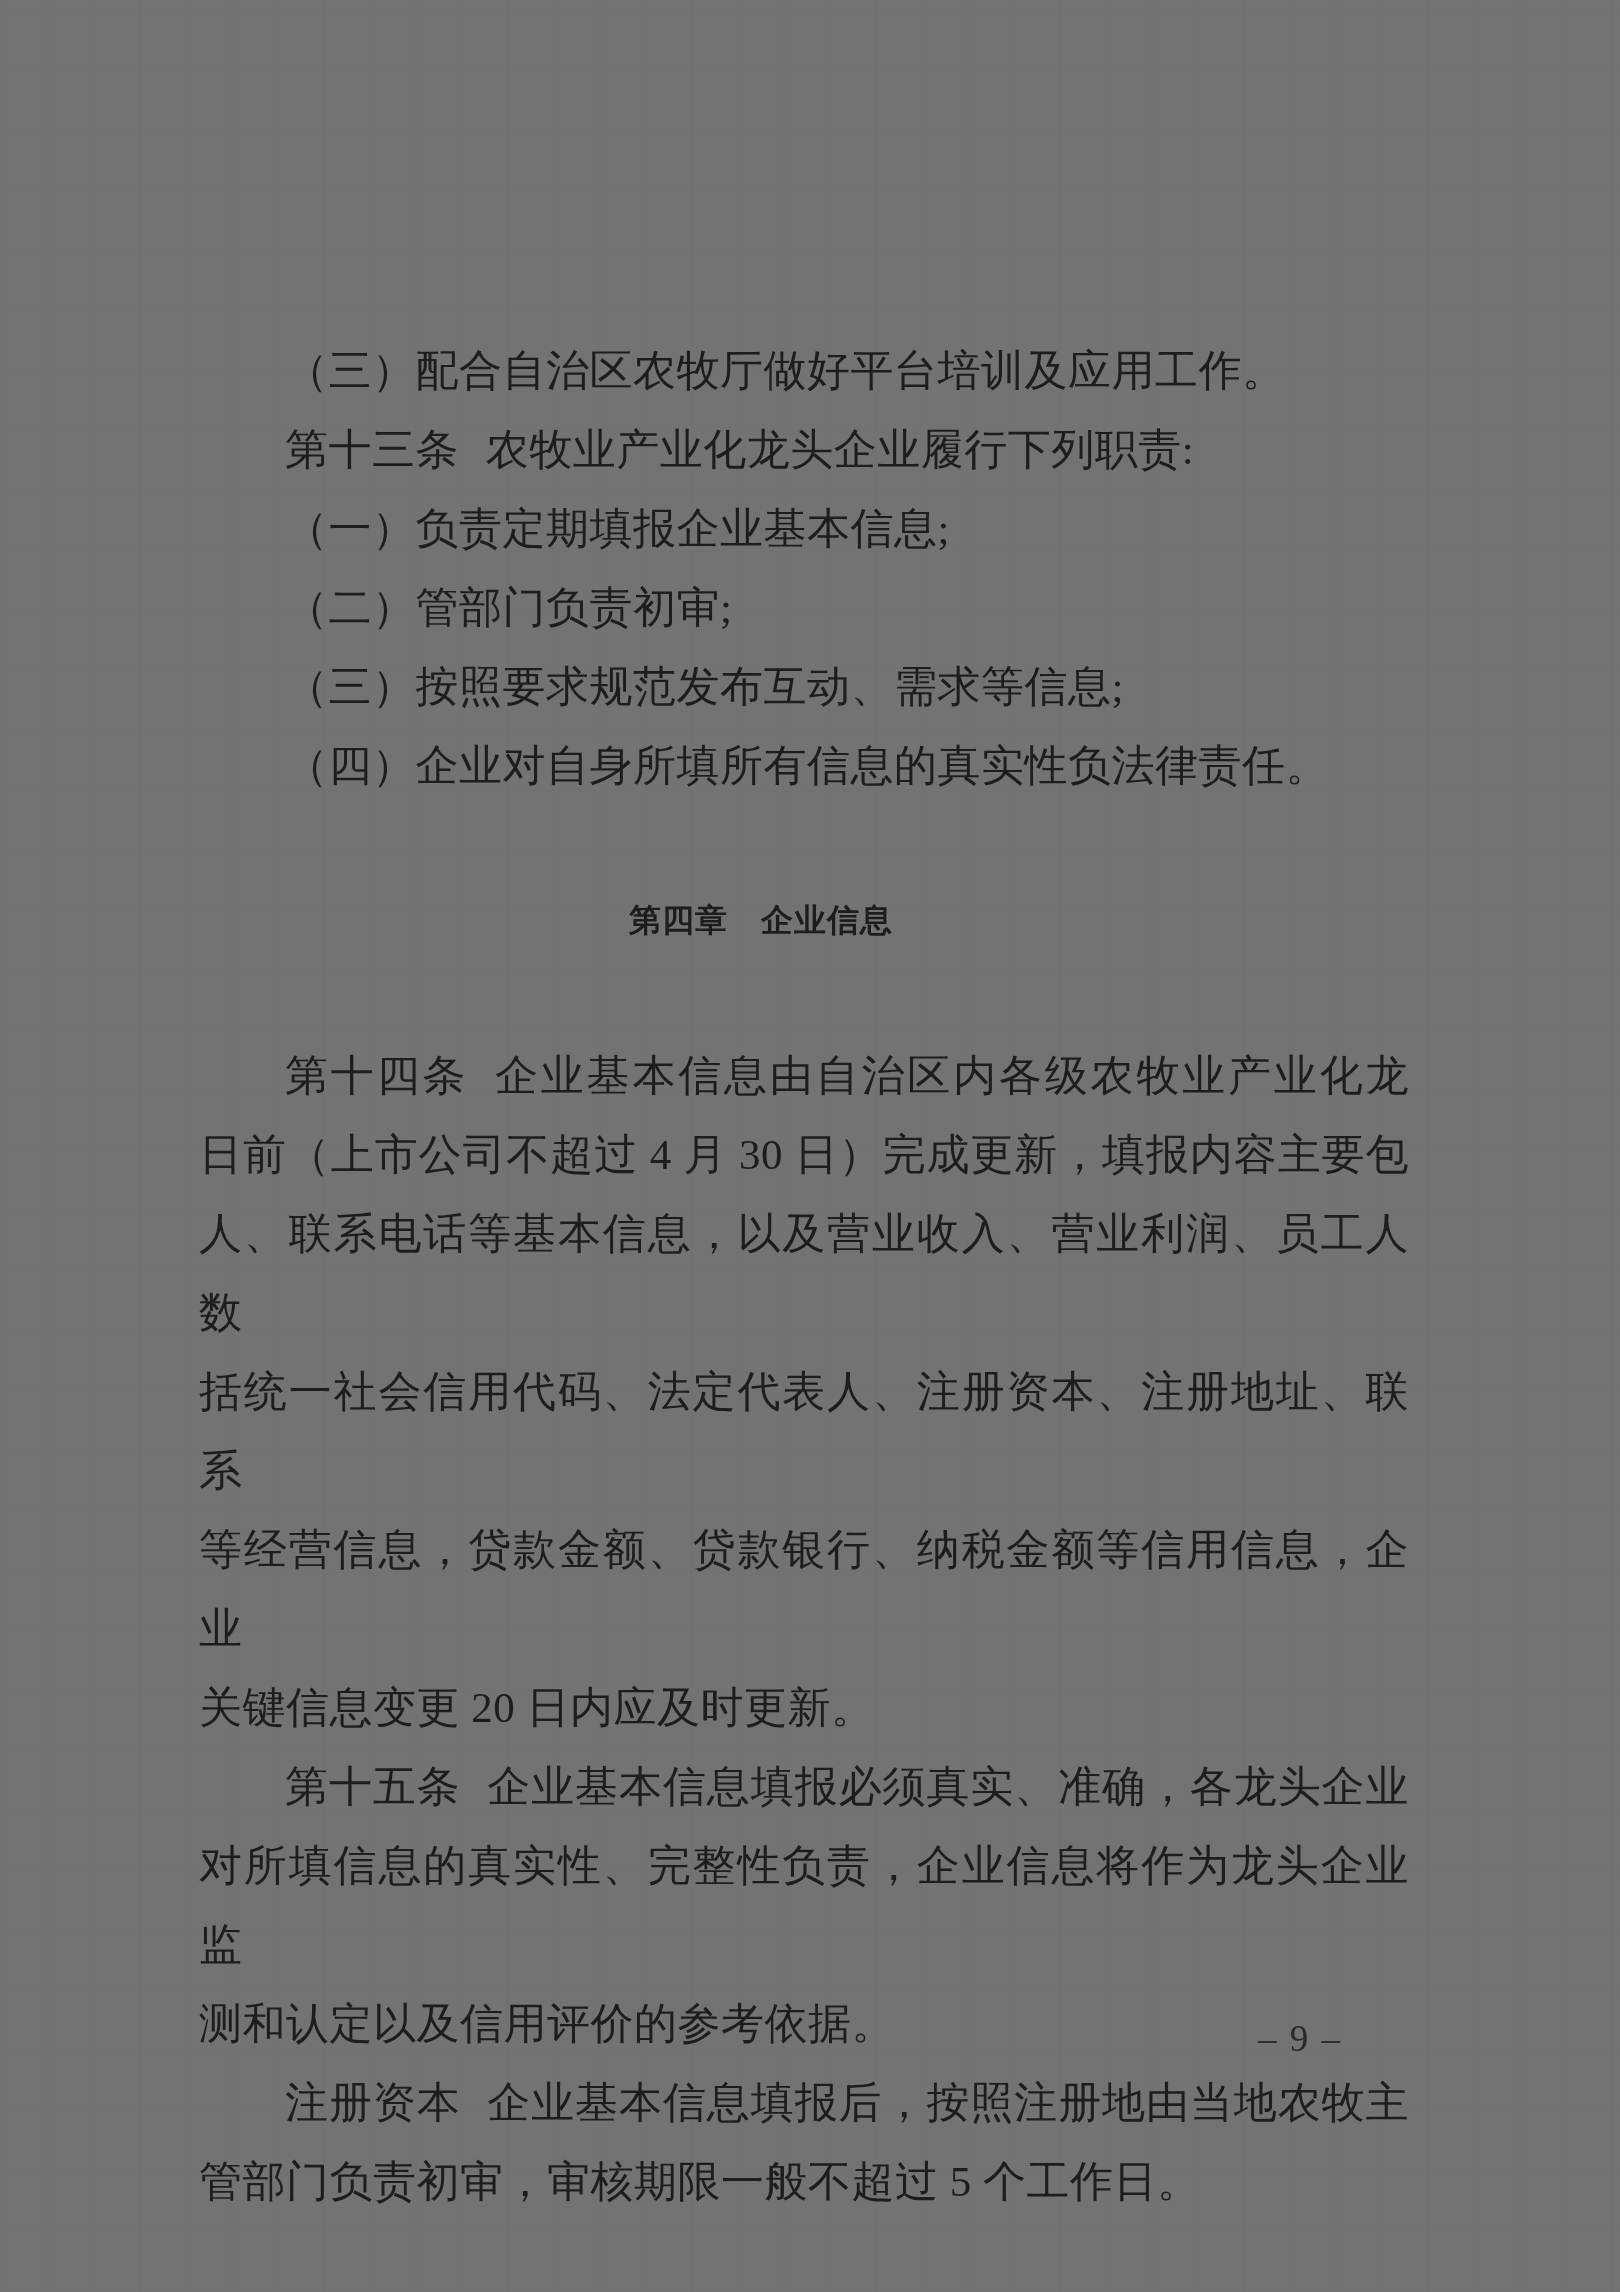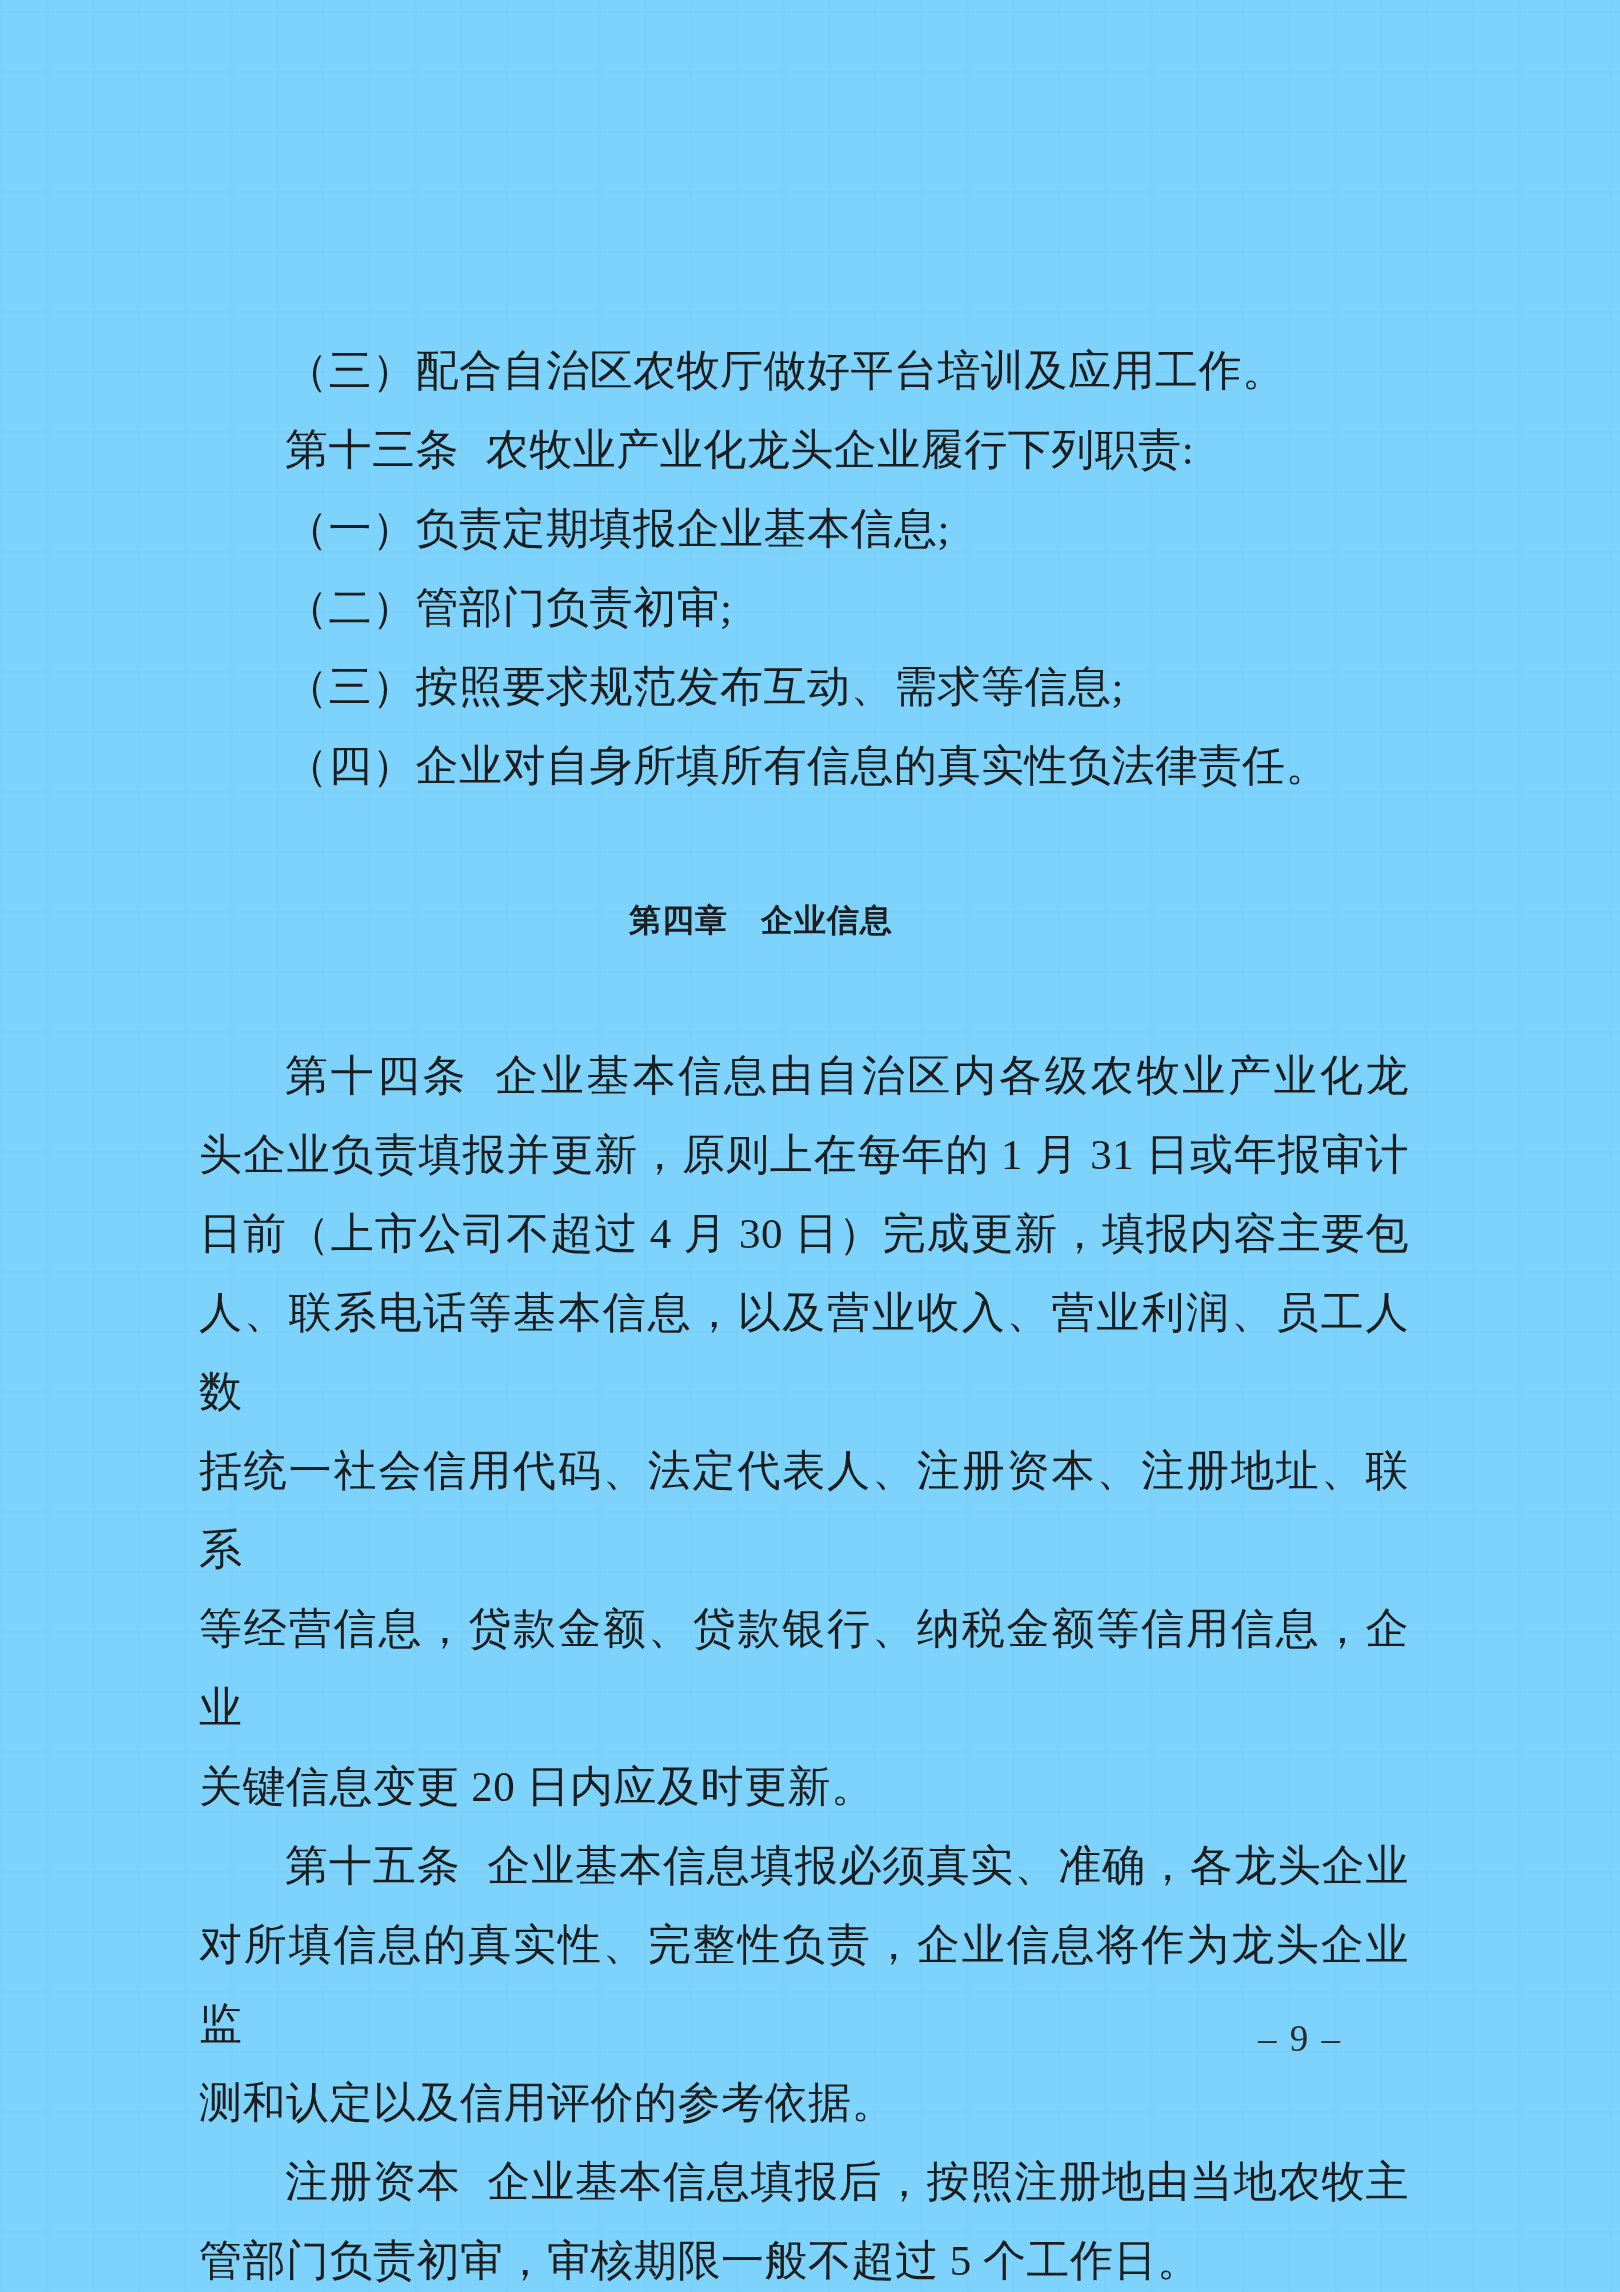--- a/index.html
+++ b/index.html
@@ -4,21 +4,21 @@
 <style>
   html,body{margin:0;padding:0;}
   body{
     width:1620px;height:2293px;
     background:#f7f7f6;
     font-family:"Liberation Serif","DejaVu Serif",serif;
   }
   .page{
     position:relative;
     width:1620px;height:2293px;
-    background:#7dd3fc;
+    background:#737373;
     color:#1d1d1d;
     overflow:hidden;
   }
   
   .page::before{
     content:"";
     position:absolute;inset:0;
     background:
       repeating-linear-gradient(90deg, rgba(0,0,0,0.012) 0 2.9px, rgba(0,0,0,0) 2.9px 46px),
       repeating-linear-gradient(0deg, rgba(0,0,0,0.008) 0 2px, rgba(0,0,0,0) 2px 60px);
@@ -78,21 +78,20 @@
     <div class="ln in"><span class="ord"></span><span>（一）负责定期填报企业基本信息;</span></div>
     <div class="ln in"><span class="ord"></span><span>（二）管部门负责初审;</span></div>
     <div class="ln in"><span class="ord"></span><span>（三）按照要求规范发布互动、需求等信息;</span></div>
     <div class="ln in"><span class="ord"></span><span>（四）企业对自身所填所有信息的真实性负法律责任。</span></div>
   </div>
 
   <div class="heading">第四章　企业信息</div>
 
   <div class="block block-b">
     <div class="ln in j"><span class="ord">第十四条</span><span>企业基本信息由自治区内各级农牧业产业化龙</span></div>
-    <div class="ln j"><span class="ord"></span><span>头企业负责填报并更新，原则上在每年的 1 月 31 日或年报审计</span></div>
     <div class="ln j"><span class="ord"></span><span>日前（上市公司不超过 4 月 30 日）完成更新，填报内容主要包</span></div>
     <div class="ln j"><span class="ord"></span><span>人、联系电话等基本信息，以及营业收入、营业利润、员工人数</span></div>
     <div class="ln j"><span class="ord"></span><span>括统一社会信用代码、法定代表人、注册资本、注册地址、联系</span></div>
     <div class="ln j"><span class="ord"></span><span>等经营信息，贷款金额、贷款银行、纳税金额等信用信息，企业</span></div>
     <div class="ln"><span class="ord"></span><span>关键信息变更 20 日内应及时更新。</span></div>
     <div class="ln in j"><span class="ord">第十五条</span><span>企业基本信息填报必须真实、准确，各龙头企业</span></div>
     <div class="ln j"><span class="ord"></span><span>对所填信息的真实性、完整性负责，企业信息将作为龙头企业监</span></div>
     <div class="ln"><span class="ord"></span><span>测和认定以及信用评价的参考依据。</span></div>
     <div class="ln in j"><span class="ord">注册资本</span><span>企业基本信息填报后，按照注册地由当地农牧主</span></div>
     <div class="ln"><span class="ord"></span><span>管部门负责初审，审核期限一般不超过 5 个工作日。</span></div>

